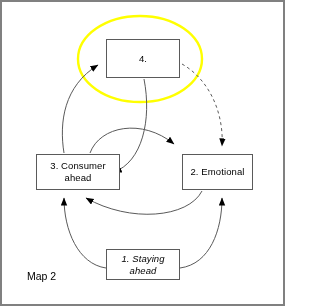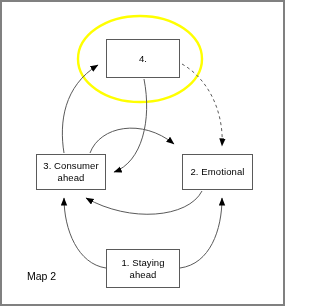--- a/index.html
+++ b/index.html
@@ -33,23 +33,23 @@
     align-items: center;
     justify-content: center;
     text-align: center;
     font-size: 9.5px;
     line-height: 12px;
     color: #000000;
     letter-spacing: 0.1px;
     z-index: 5;
   }
   #node-performance { left: 104px; top: 37px;  width: 74px; height: 39px; }
-  #node-consumer    { left: 34px;  top: 152px; width: 70px; height: 36px; }
+  #node-consumer    { left: 34px;  top: 152px; width: 84px; height: 36px; }
   #node-emotional   { left: 180px; top: 152px; width: 71px; height: 36px; }
-  #node-staying     { left: 104px; top: 247px; width: 74px; height: 39px; }
+  #node-staying     { left: 104px; top: 247px; width: 74px; height: 31px; font-style: italic; }
 
   #map-label {
     position: absolute;
     left: 25px;
     top: 268px;
     font-size: 10.5px;
     color: #000000;
     z-index: 6;
   }
 </style>

